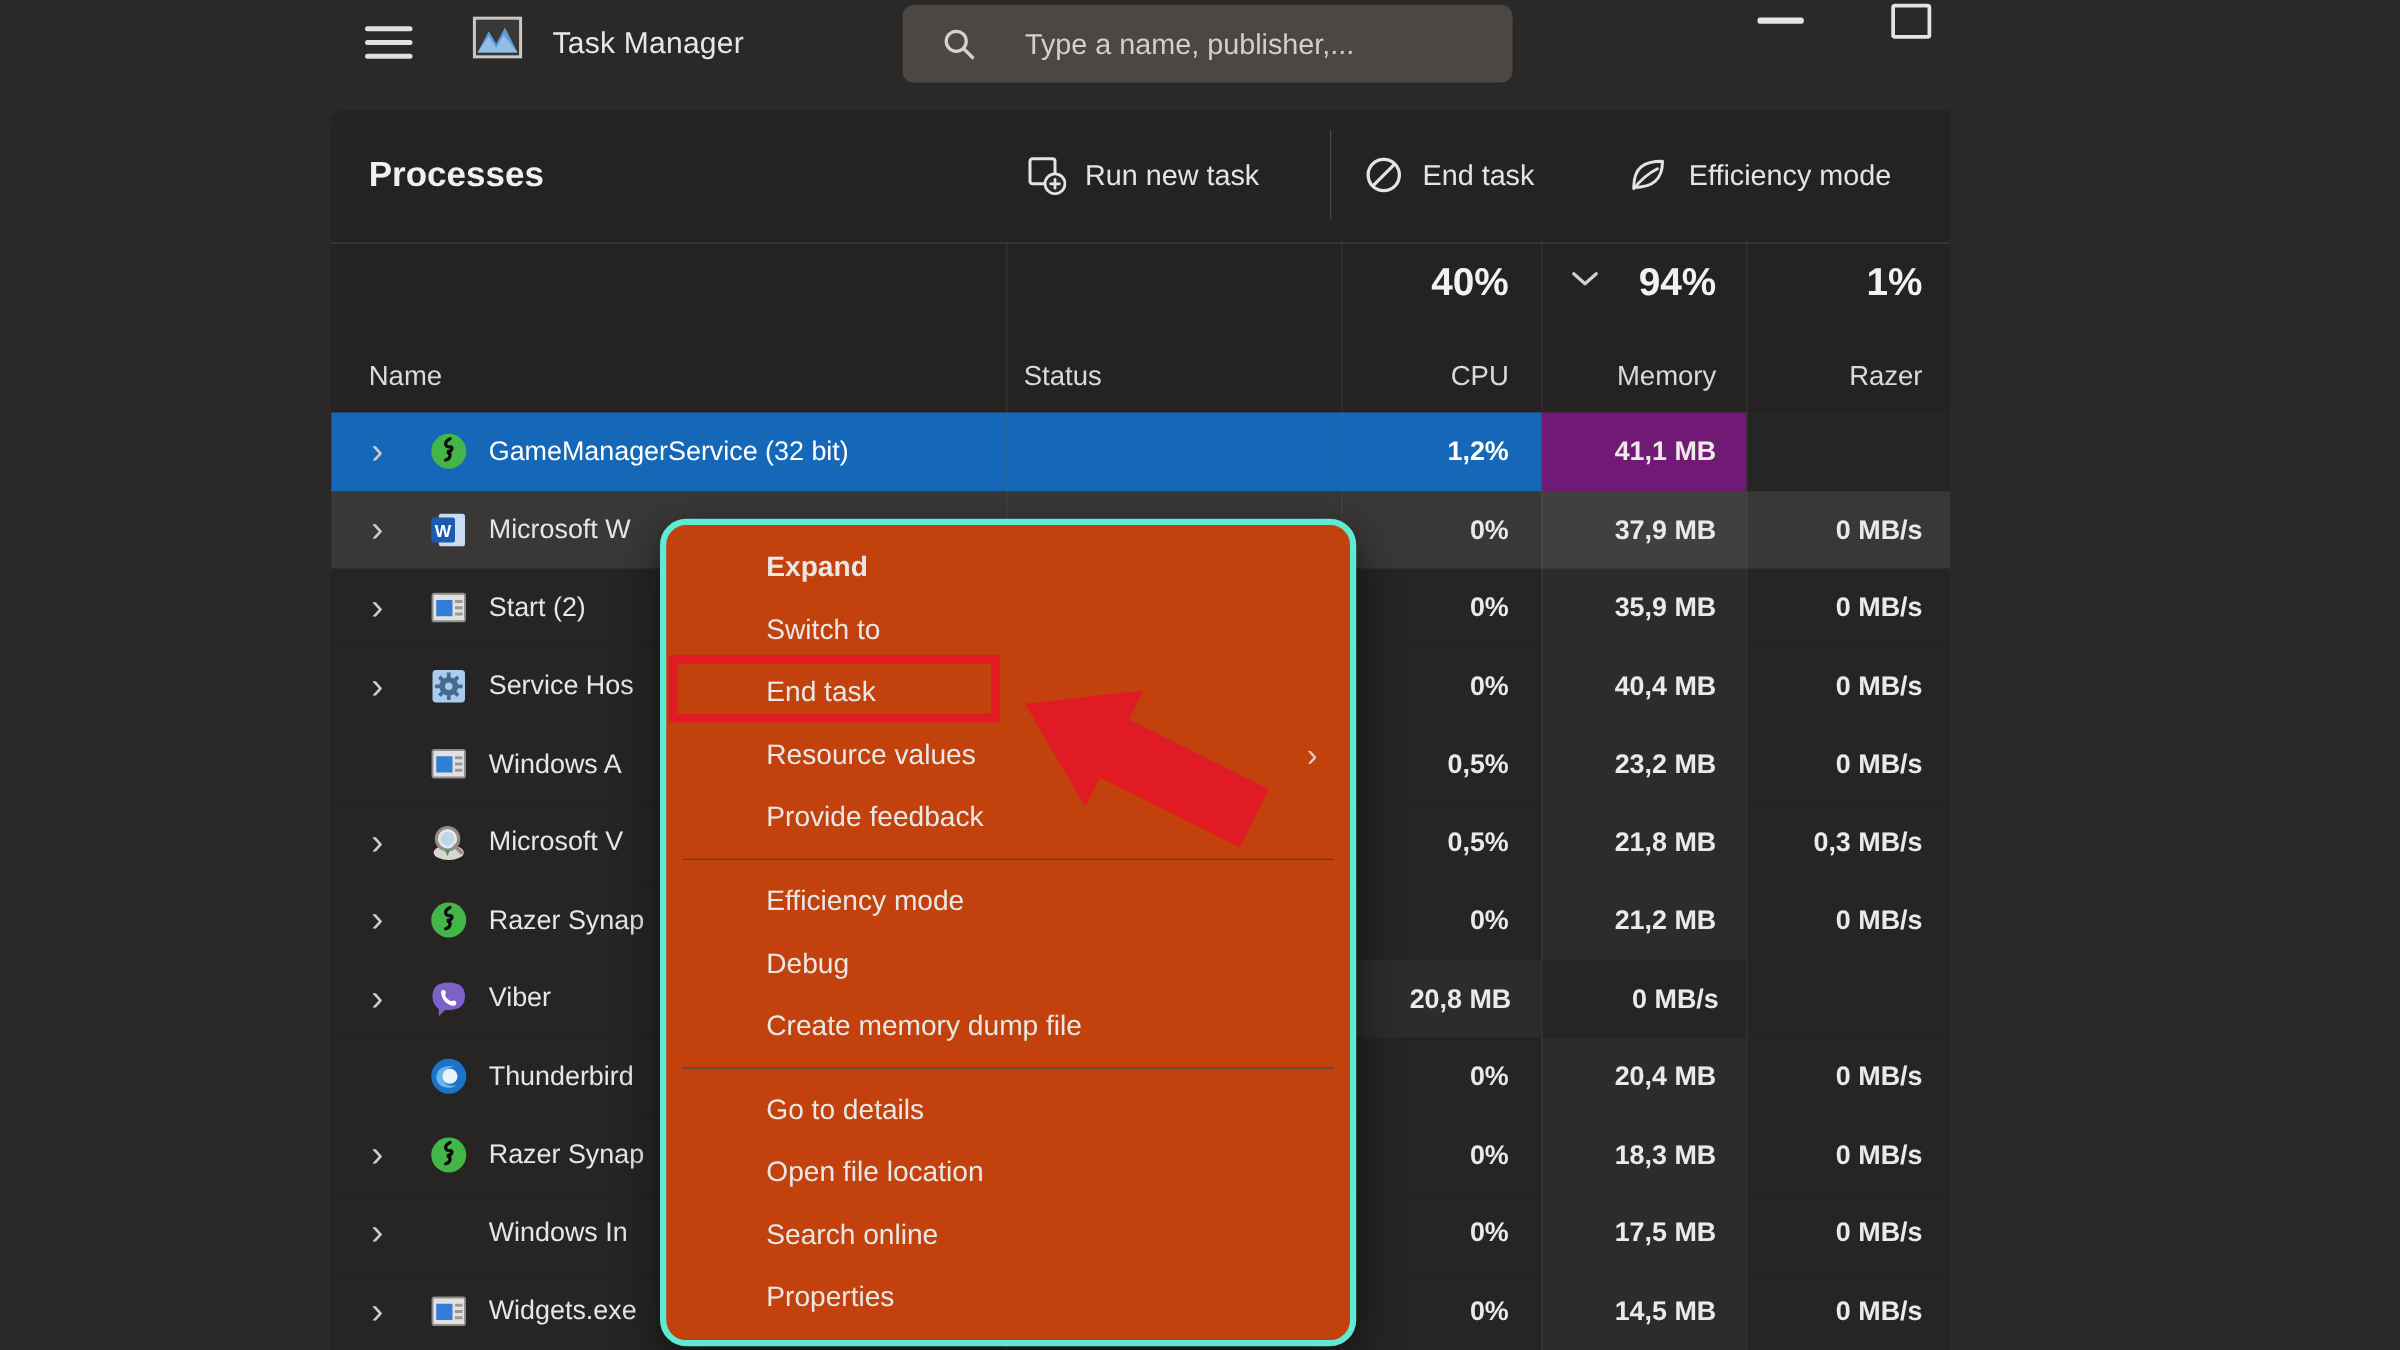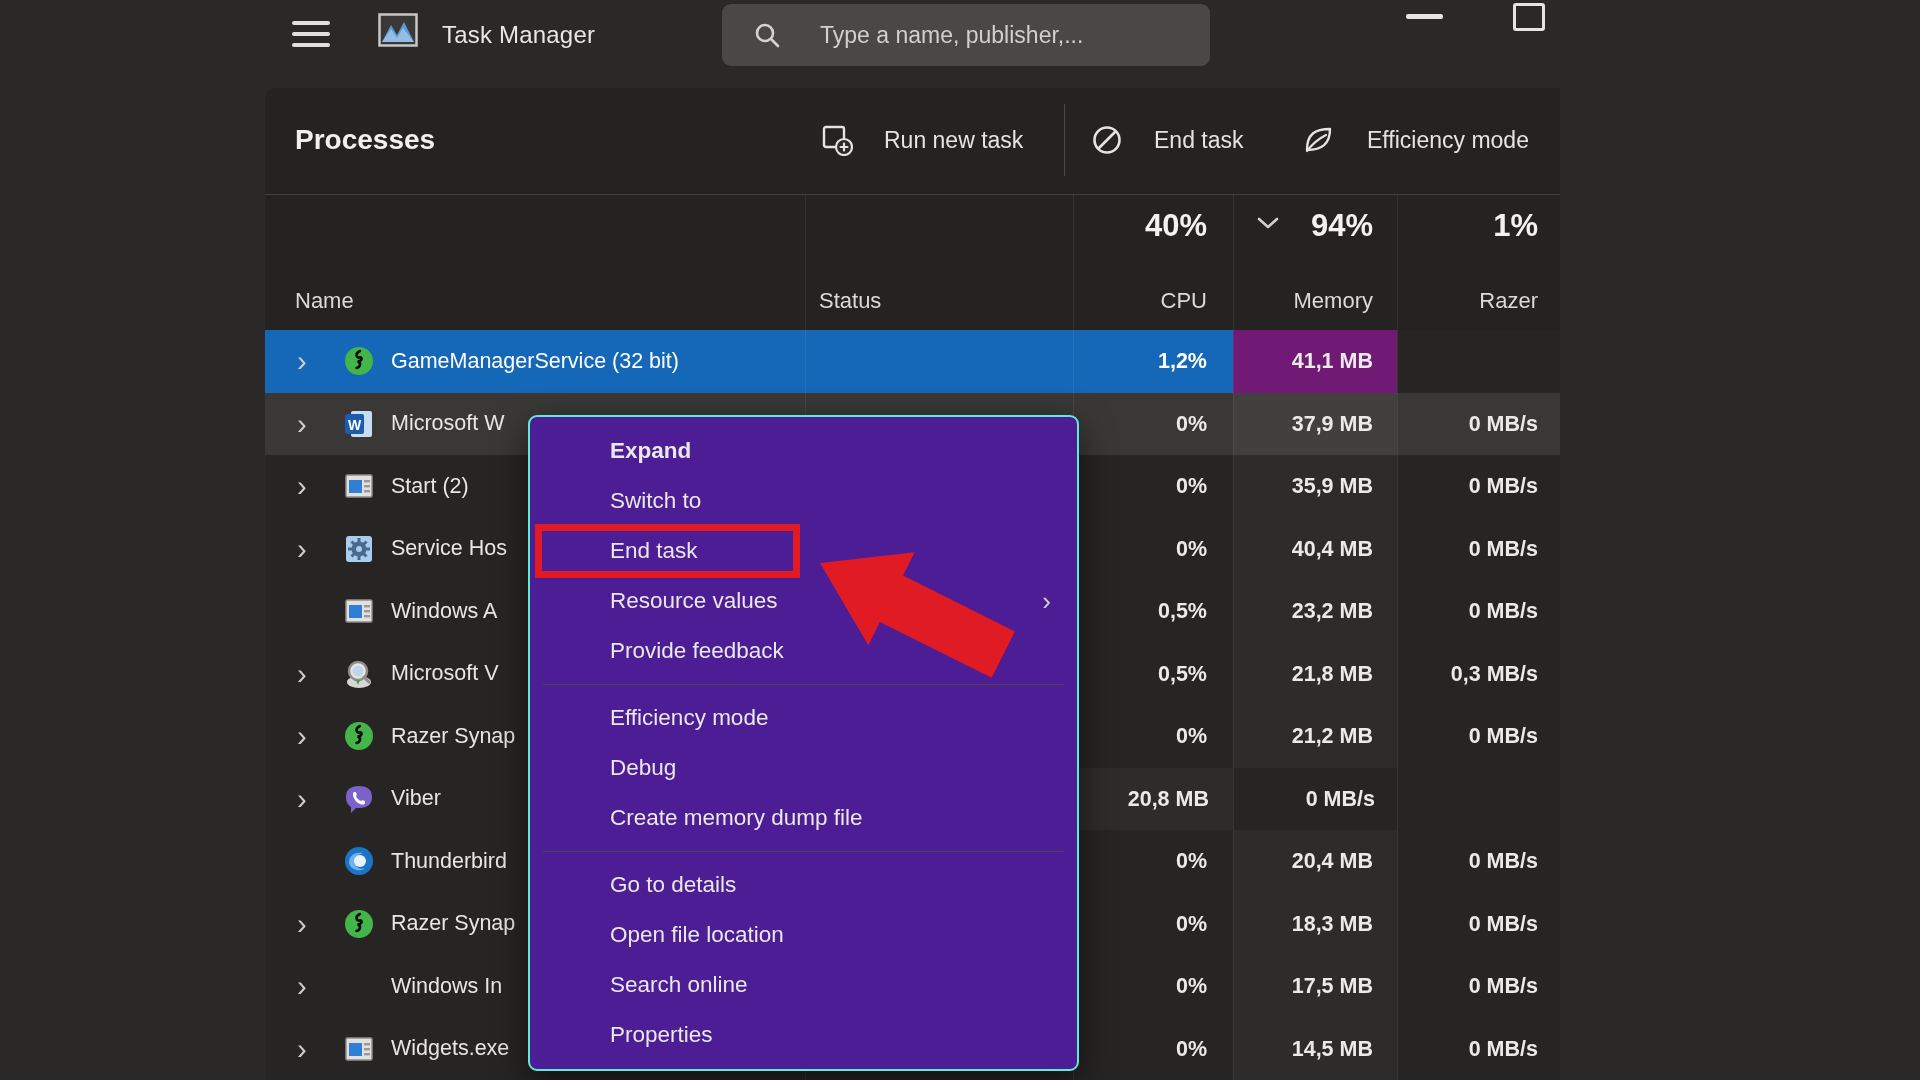--- a/index.html
+++ b/index.html
@@ -18,21 +18,21 @@
   .search svg{margin-left:32px;flex:0 0 auto;}
   .search input{flex:1;margin-left:38px;background:transparent;border:none;outline:none;font-size:23px;color:#e6e4e2;font-family:"Liberation Sans",sans-serif;}
   .search input::placeholder{color:#d2d0ce;opacity:1;}
   .winbtn{position:absolute;cursor:pointer;}
   .btn-min{left:1406px;top:14px;width:37px;height:5px;border-radius:2px;background:#e6e4e2;}
   .btn-max{left:1513px;top:3px;width:26px;height:22px;border:3.5px solid #e6e4e2;border-radius:3px;}
   
   .panel{position:absolute;left:265px;top:88px;width:1295px;height:992px;background:#252322;border-top-left-radius:10px;}
   .toolbar{position:absolute;left:0;top:0;width:100%;height:106px;border-bottom:1px solid #413f3c;}
   .pagetitle{position:absolute;left:30px;top:36px;font-size:28px;font-weight:bold;color:#f2f0ee;}
-  .tbtn{position:absolute;top:20px;height:64px;display:flex;align-items:center;gap:31px;color:#e6e4e2;font-size:23px;cursor:pointer;white-space:nowrap;}
+  .tbtn{position:absolute;top:20px;height:64px;display:flex;align-items:center;gap:15px;color:#e6e4e2;font-size:23px;cursor:pointer;white-space:nowrap;}
   .tbtn svg{flex:0 0 auto;}
   .tsep{position:absolute;top:16px;width:1px;height:72px;background:#4b4947;}
   
   .thead{position:absolute;left:0;top:106px;width:100%;height:136px;border-bottom:1px solid #413f3c;}
   .hlabel{position:absolute;bottom:16px;font-size:22px;color:#dcdad8;}
   .hpct{position:absolute;top:14px;font-size:31px;font-weight:600;color:#f4f2f0;text-align:right;}
   .hsub{position:absolute;bottom:16px;font-size:22px;color:#dcdad8;text-align:center;}
   .sortchev{position:absolute;top:22px;}
   .colline{position:absolute;top:106px;bottom:0;width:1px;background:rgba(255,255,255,.07);z-index:5;}
   
@@ -47,21 +47,21 @@
   .row .val{text-align:right;font-size:21.5px;font-weight:700;color:#eceae8;line-height:62.5px;}
   .row .v-cpu{padding-right:26px;}
   .row .v-mem{padding-right:24px;background:rgba(255,255,255,.035);}
   .row .v-disk{padding-right:22px;}
   .row.hover{background:#3a3836;}
   .row.hover .v-mem{background:rgba(255,255,255,.045);}
   .row.selected .c-name,.row.selected .c-status,.row.selected .v-cpu{background:#1567b8;color:#ffffff;}
   .row.selected .v-mem{background:#701a75;}
   .row.selected .v-disk{background:#393d44;}
   
-  .cmenu{position:absolute;left:528px;top:415px;width:547px;padding:9px 0;background:#4c1d95;border:2px solid #5eead4;border-radius:9px;box-shadow:0 12px 34px rgba(0,0,0,.55);z-index:30;}
+  .cmenu{position:absolute;left:528px;top:415px;width:547px;padding:9px 0;background:#c2410c;border:5px solid #5eead4;border-radius:21px;box-shadow:0 12px 34px rgba(0,0,0,.55);z-index:30;}
   .mitem{position:relative;height:50px;line-height:50px;padding-left:80px;font-size:22.5px;color:#eae8e6;cursor:pointer;}
   .mitem.bold{font-weight:bold;}
   .mitem .subarrow{position:absolute;right:26px;top:0;font-size:26px;color:#d4d2d0;}
   .msep{height:1px;background:#4a4846;margin:8px 13px;}
   
   .ann-rect{position:absolute;left:535px;top:524px;width:265px;height:54px;border:7px solid #e11b24;box-sizing:border-box;z-index:40;}
   .ann-arrow{position:absolute;left:0;top:0;z-index:50;pointer-events:none;}
 </style>
 </head>
 <body>

